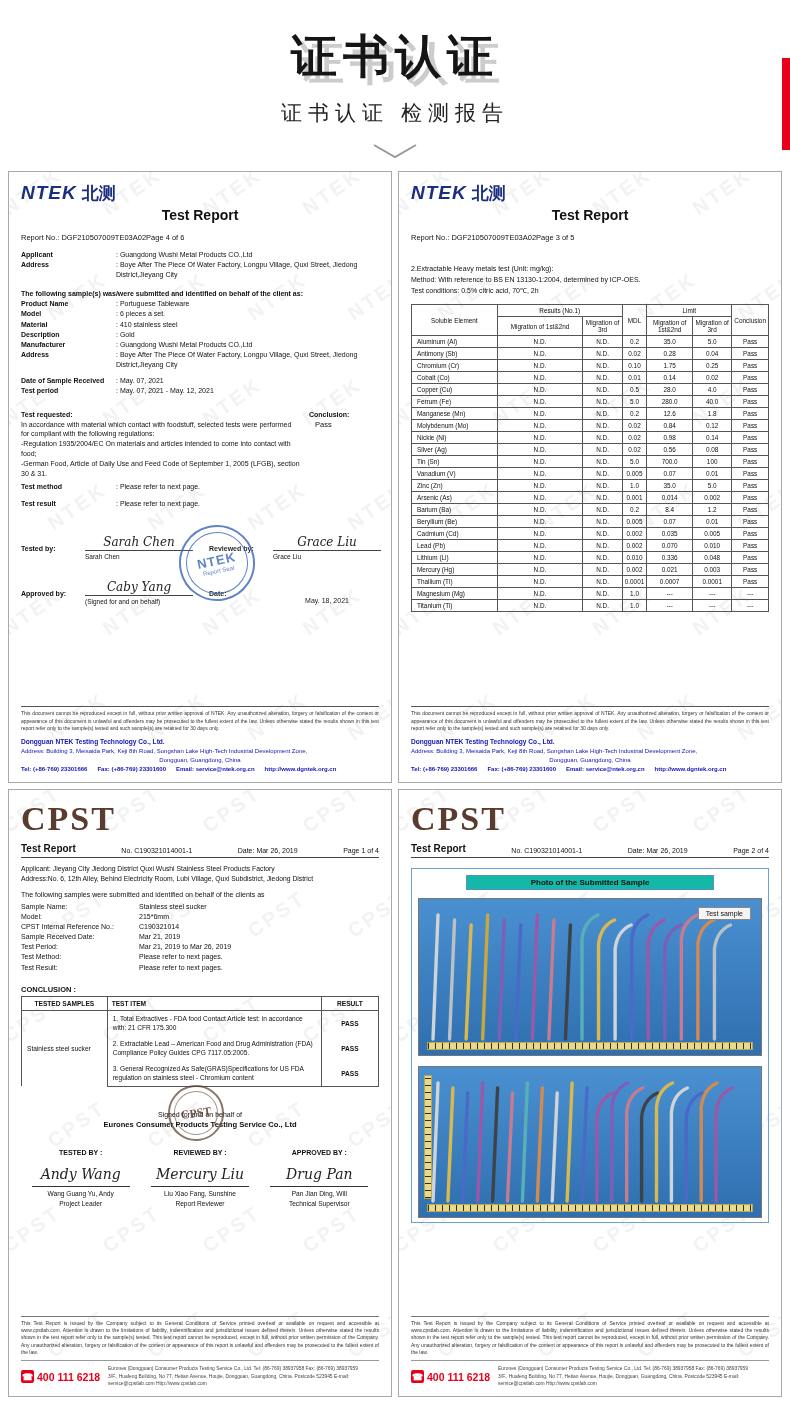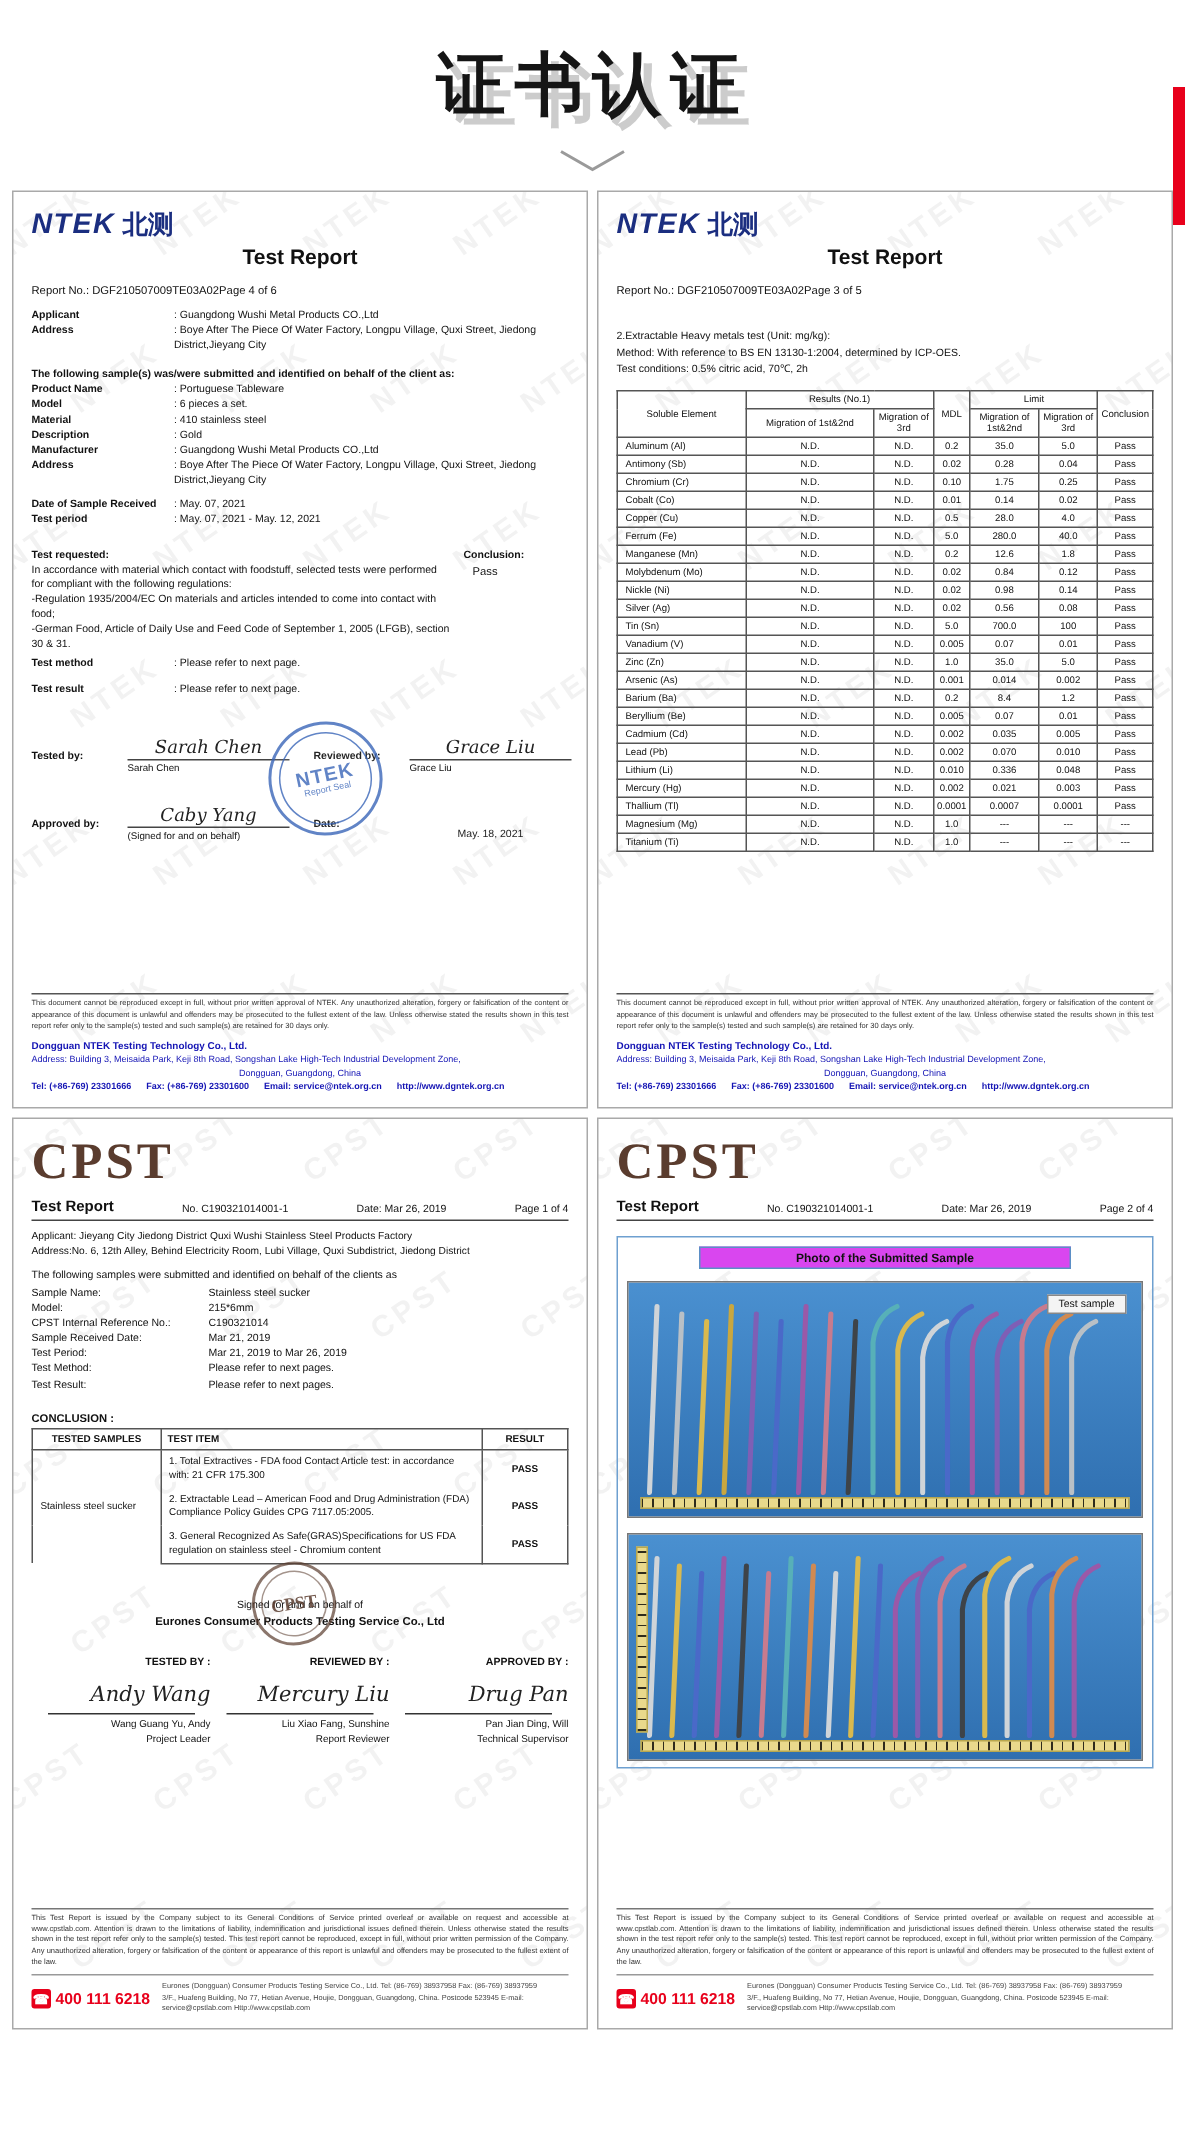--- a/index.html
+++ b/index.html
@@ -105,52 +105,53 @@
   .cpst-seal {
     position:absolute; left:41%; top:-16px; width:56px; height:56px; border-radius:50%;
     border:2px solid rgba(90,60,46,.7); color:rgba(90,60,46,.85); display:flex; align-items:center; justify-content:center;
     font-family:"Liberation Serif",serif; font-weight:bold; font-size:12px; transform:rotate(-8deg);
   }
   .cpst-seal::before { content:""; position:absolute; inset:4px; border:1px solid rgba(90,60,46,.55); border-radius:50%; }
   .signed-note { font-size:7px; }
   .signed-company { font-size:7.6px; font-weight:bold; margin-top:2px; }
 
   .signers-row { display:flex; margin-top:10px; }
-  .signer { flex:1; text-align:right; }
+  .signer { flex:1; text-align:center; }
   .s-label { font-size:7px; font-weight:bold; margin-bottom:10px; }
   .s-sig { font-family:"DejaVu Serif",serif; font-style:italic; font-size:14px; height:20px; color:#222; }
   .s-line { border-bottom:1px solid #333; width:82%; margin:0 auto 2px; }
   .s-name, .s-title { font-size:6.6px; line-height:1.5; }
 
   .cpst-disclaimer { font-size:5px; line-height:1.45; color:#333; text-align:justify; border-top:1px solid #777; padding-top:3px; }
   .cpst-footer { border-top:1px solid #999; margin-top:4px; padding-top:4px; display:flex; align-items:center; gap:8px; }
   .phone { display:flex; align-items:center; gap:3px; color:var(--phone-red,#e8001b); font-weight:bold; font-size:10.5px; white-space:nowrap; }
   .phone .ic { background:var(--phone-red,#e8001b); color:#fff; width:13px; height:13px; border-radius:2px; display:inline-flex; align-items:center; justify-content:center; font-size:9px; }
   .cpst-addr { font-size:4.9px; color:#444; line-height:1.55; }
 
   
   .photo-frame { border:1px solid #6ea0d0; padding:6px 6px 4px; margin-top:4px; }
-  .photo-heading { background:#d946ef; border:1px solid #5b8fc6; width:72%; margin:0 auto 8px; text-align:center; font-weight:bold; font-size:8px; padding:2px 0; }
+  .photo-heading { background:#14b8a6; border:1px solid #5b8fc6; width:72%; margin:0 auto 8px; text-align:center; font-weight:bold; font-size:8px; padding:2px 0; }
   .photo-box { position:relative; border:1px solid #777; background:linear-gradient(180deg,#4a90d0, var(--photo-blue,#2f6fb0)); overflow:hidden; }
   .photo-1 { height:158px; margin-bottom:10px; }
   .photo-2 { height:152px; }
   .straws { position:absolute; inset:0; }
   .test-sample-label { position:absolute; top:8px; right:10px; background:#f4f4f4; border:1px solid #888; font-size:7px; padding:2px 7px; z-index:2; }
   .ruler-h { position:absolute; left:8px; right:8px; bottom:5px; height:8px; background:#e9d98c; background-image:repeating-linear-gradient(90deg, rgba(0,0,0,.8) 0 1px, transparent 1px 7px); border:1px solid #b9a84f; z-index:2; }
   .ruler-v { position:absolute; top:8px; bottom:18px; left:5px; width:8px; background:#e9d98c; background-image:repeating-linear-gradient(0deg, rgba(0,0,0,.8) 0 1px, transparent 1px 7px); border:1px solid #b9a84f; z-index:2; }
 </style>
 </head>
 <body>
 
 <div class="page">
 
   <div class="side-tab"></div>
 
   <header class="hdr">
     <div class="main-title">证书认证</div>
+    <div class="sub-title">证书认证 检测报告</div>
     <svg class="chev" width="46" height="18" viewBox="0 0 46 18">
         <polyline points="2,2 23,14 44,2" fill="none" stroke="#9a9a9a" stroke-width="2"></polyline>
       </svg>
   </header>
 
   <div class="certs">
 
     <section class="cert">
       <div class="wm-layer">
           <span class="wm" style="left: -10px; top: 8px;">NTEK</span>

